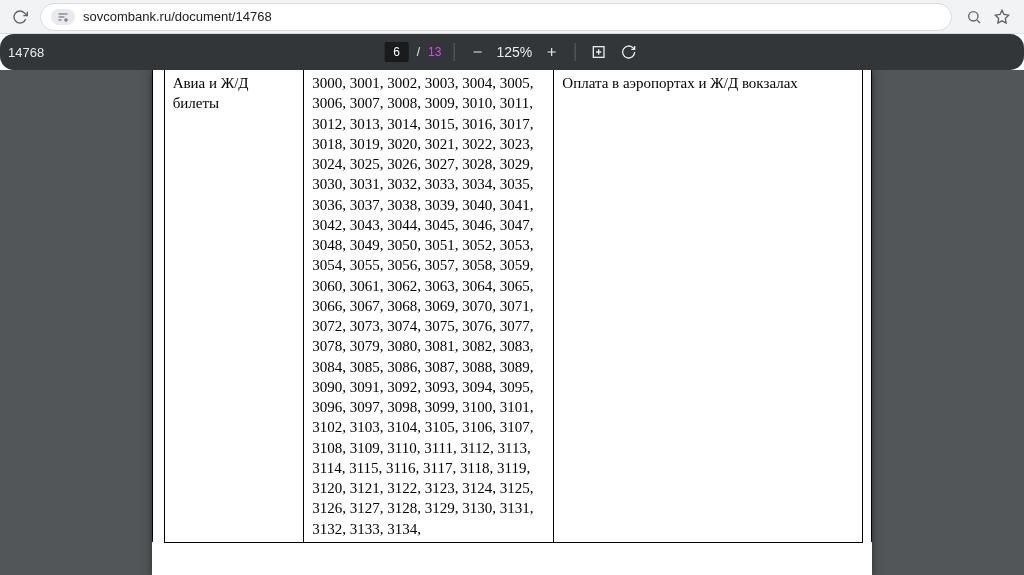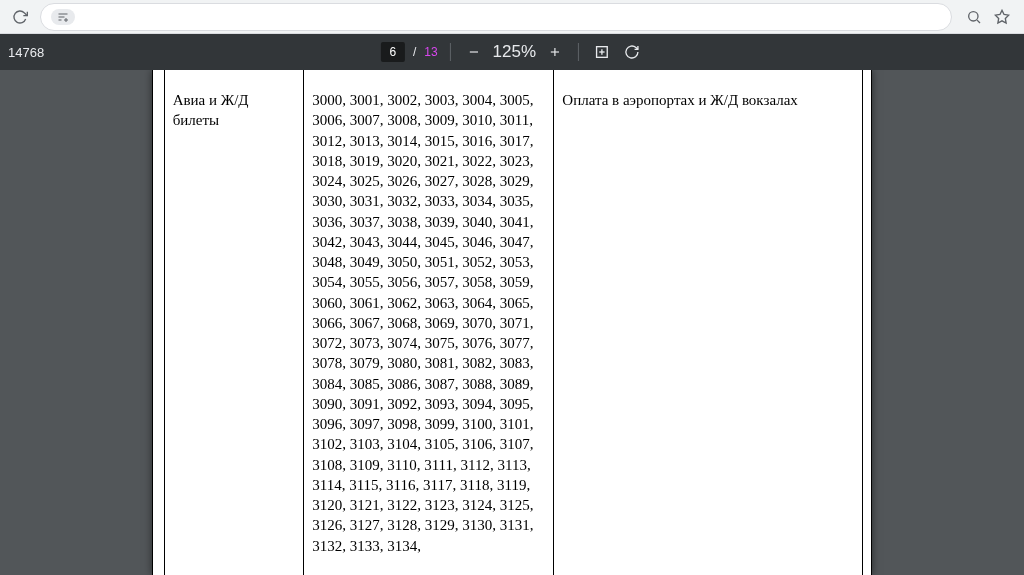--- a/index.html
+++ b/index.html
@@ -61,20 +61,21 @@
 
   
   .pdf-toolbar {
     height: 36px;
     background: #323639;
     color: #fff;
     display: flex;
     align-items: center;
     position: relative;
     font-size: 13px;
+    border-radius: 14px;
   }
   .pdf-title {
     position: absolute;
     left: 8px;
     font-size: 13px;
     color: #e8eaed;
   }
   .pdf-center {
     position: absolute;
     left: 50%;
@@ -106,21 +107,21 @@
     height: 22px;
     display: flex;
     align-items: center;
     justify-content: center;
     color: #e8eaed;
     font-size: 16px;
     cursor: pointer;
   }
   .zoom-level {
     color: #e8eaed;
-    font-size: 17px;
+    font-size: 14px;
     min-width: 36px;
     text-align: center;
   }
   .pdf-icon {
     width: 22px;
     height: 22px;
     display: flex;
     align-items: center;
     justify-content: center;
     color: #e8eaed;
@@ -146,21 +147,21 @@
     border-collapse: collapse;
     width: 100%;
     font-family: "Times New Roman", serif;
     font-size: 15px;
     color: #000;
     table-layout: fixed;
   }
   .doc-table td {
     border: 1px solid #000;
     border-top: none;
-    padding: 20px 8px;
+    padding: 3px 8px;
     vertical-align: top;
     line-height: 1.35;
   }
   .col-left { width: 10px; border-right: 1px solid #000; border-left: none;}
   .col-cat { width: 120px; text-align: justify;}
   .col-codes { width: 215px; text-align: left;}
   .col-desc { width: 265px; }
   .col-right { width: 8px; border-left: 1px solid #000; border-right:none;}
   .cat-text { text-align-last: justify; }
 </style>
@@ -173,20 +174,21 @@
         <path d="M23 4v6h-6"></path>
         <path d="M20.49 15a9 9 0 1 1-2.12-9.36L23 10"></path>
       </svg>
   </div>
   <div class="address-bar">
     <span class="site-chip">
       <svg width="12" height="12" viewBox="0 0 24 24" fill="#5f6368">
           <path d="M3 17h6v2H3zm0-6h12v2H3zm0-6h18v2H3zm14 12v-3h2v3h3v2h-3v3h-2v-3h-3v-2z"></path>
         </svg>
     </span>
+    <span class="url-text">sovcombank.ru/document/14768</span>
   </div>
   <div class="chrome-right">
     <span class="chrome-icon">
       <svg width="16" height="16" viewBox="0 0 24 24" fill="none" stroke="#5f6368" stroke-width="2">
           <circle cx="11" cy="11" r="7"></circle>
           <line x1="21" y1="21" x2="16.65" y2="16.65"></line>
         </svg>
     </span>
     <span class="chrome-icon">
       <svg width="16" height="16" viewBox="0 0 24 24" fill="none" stroke="#5f6368" stroke-width="2">

